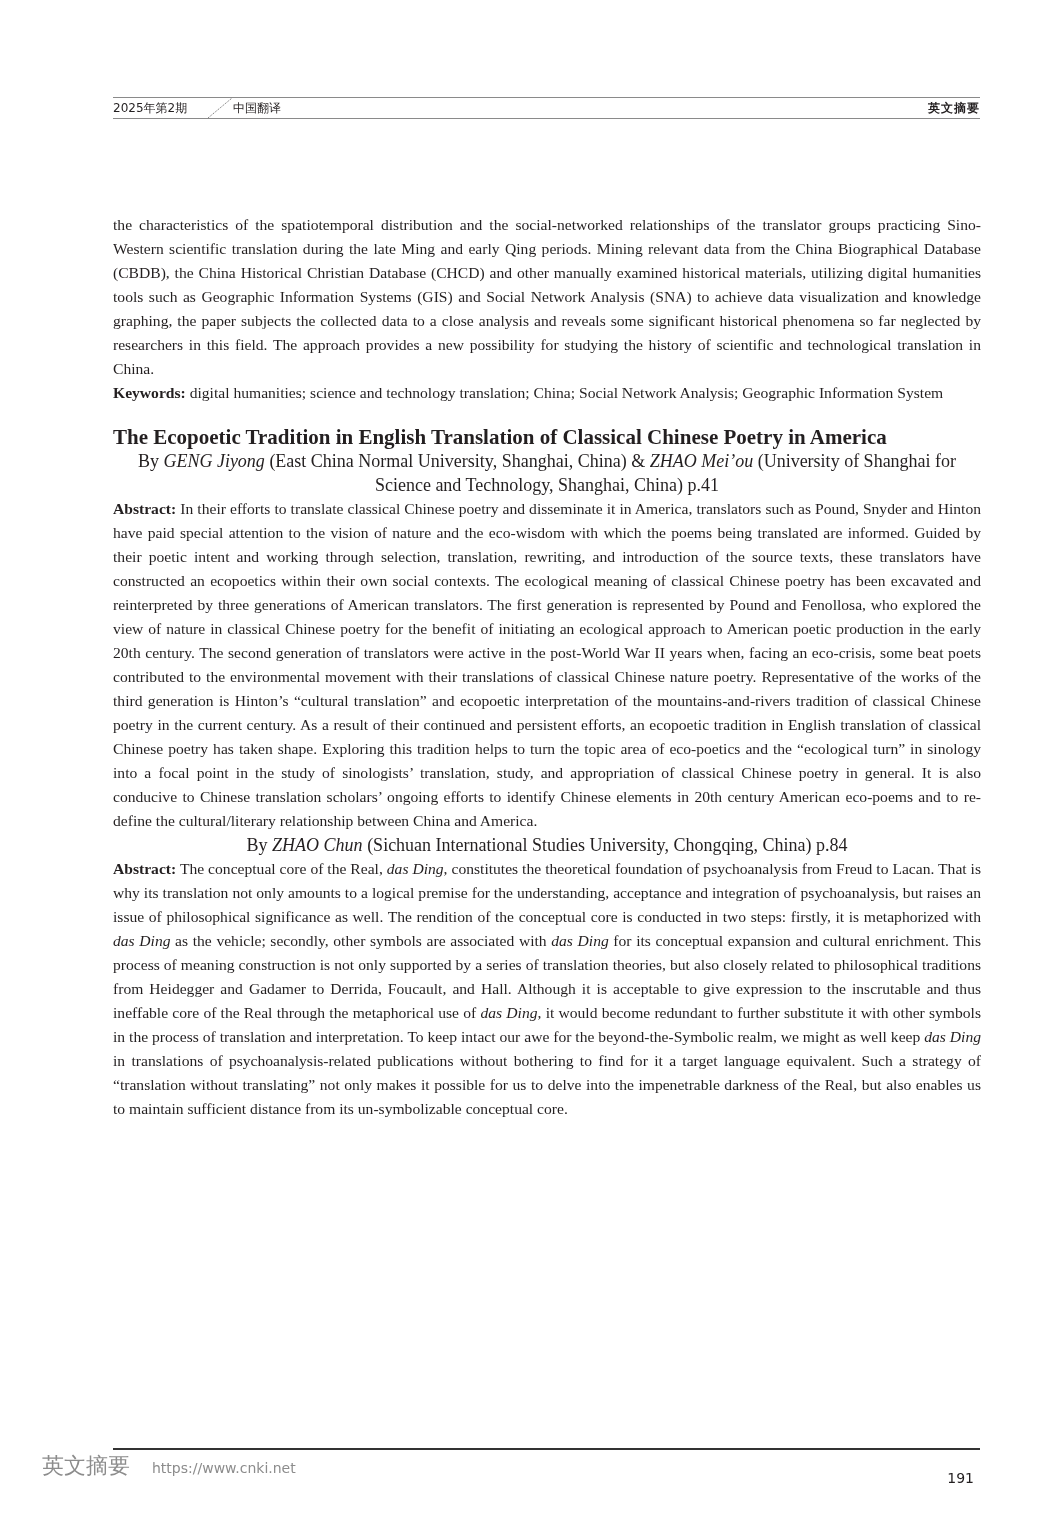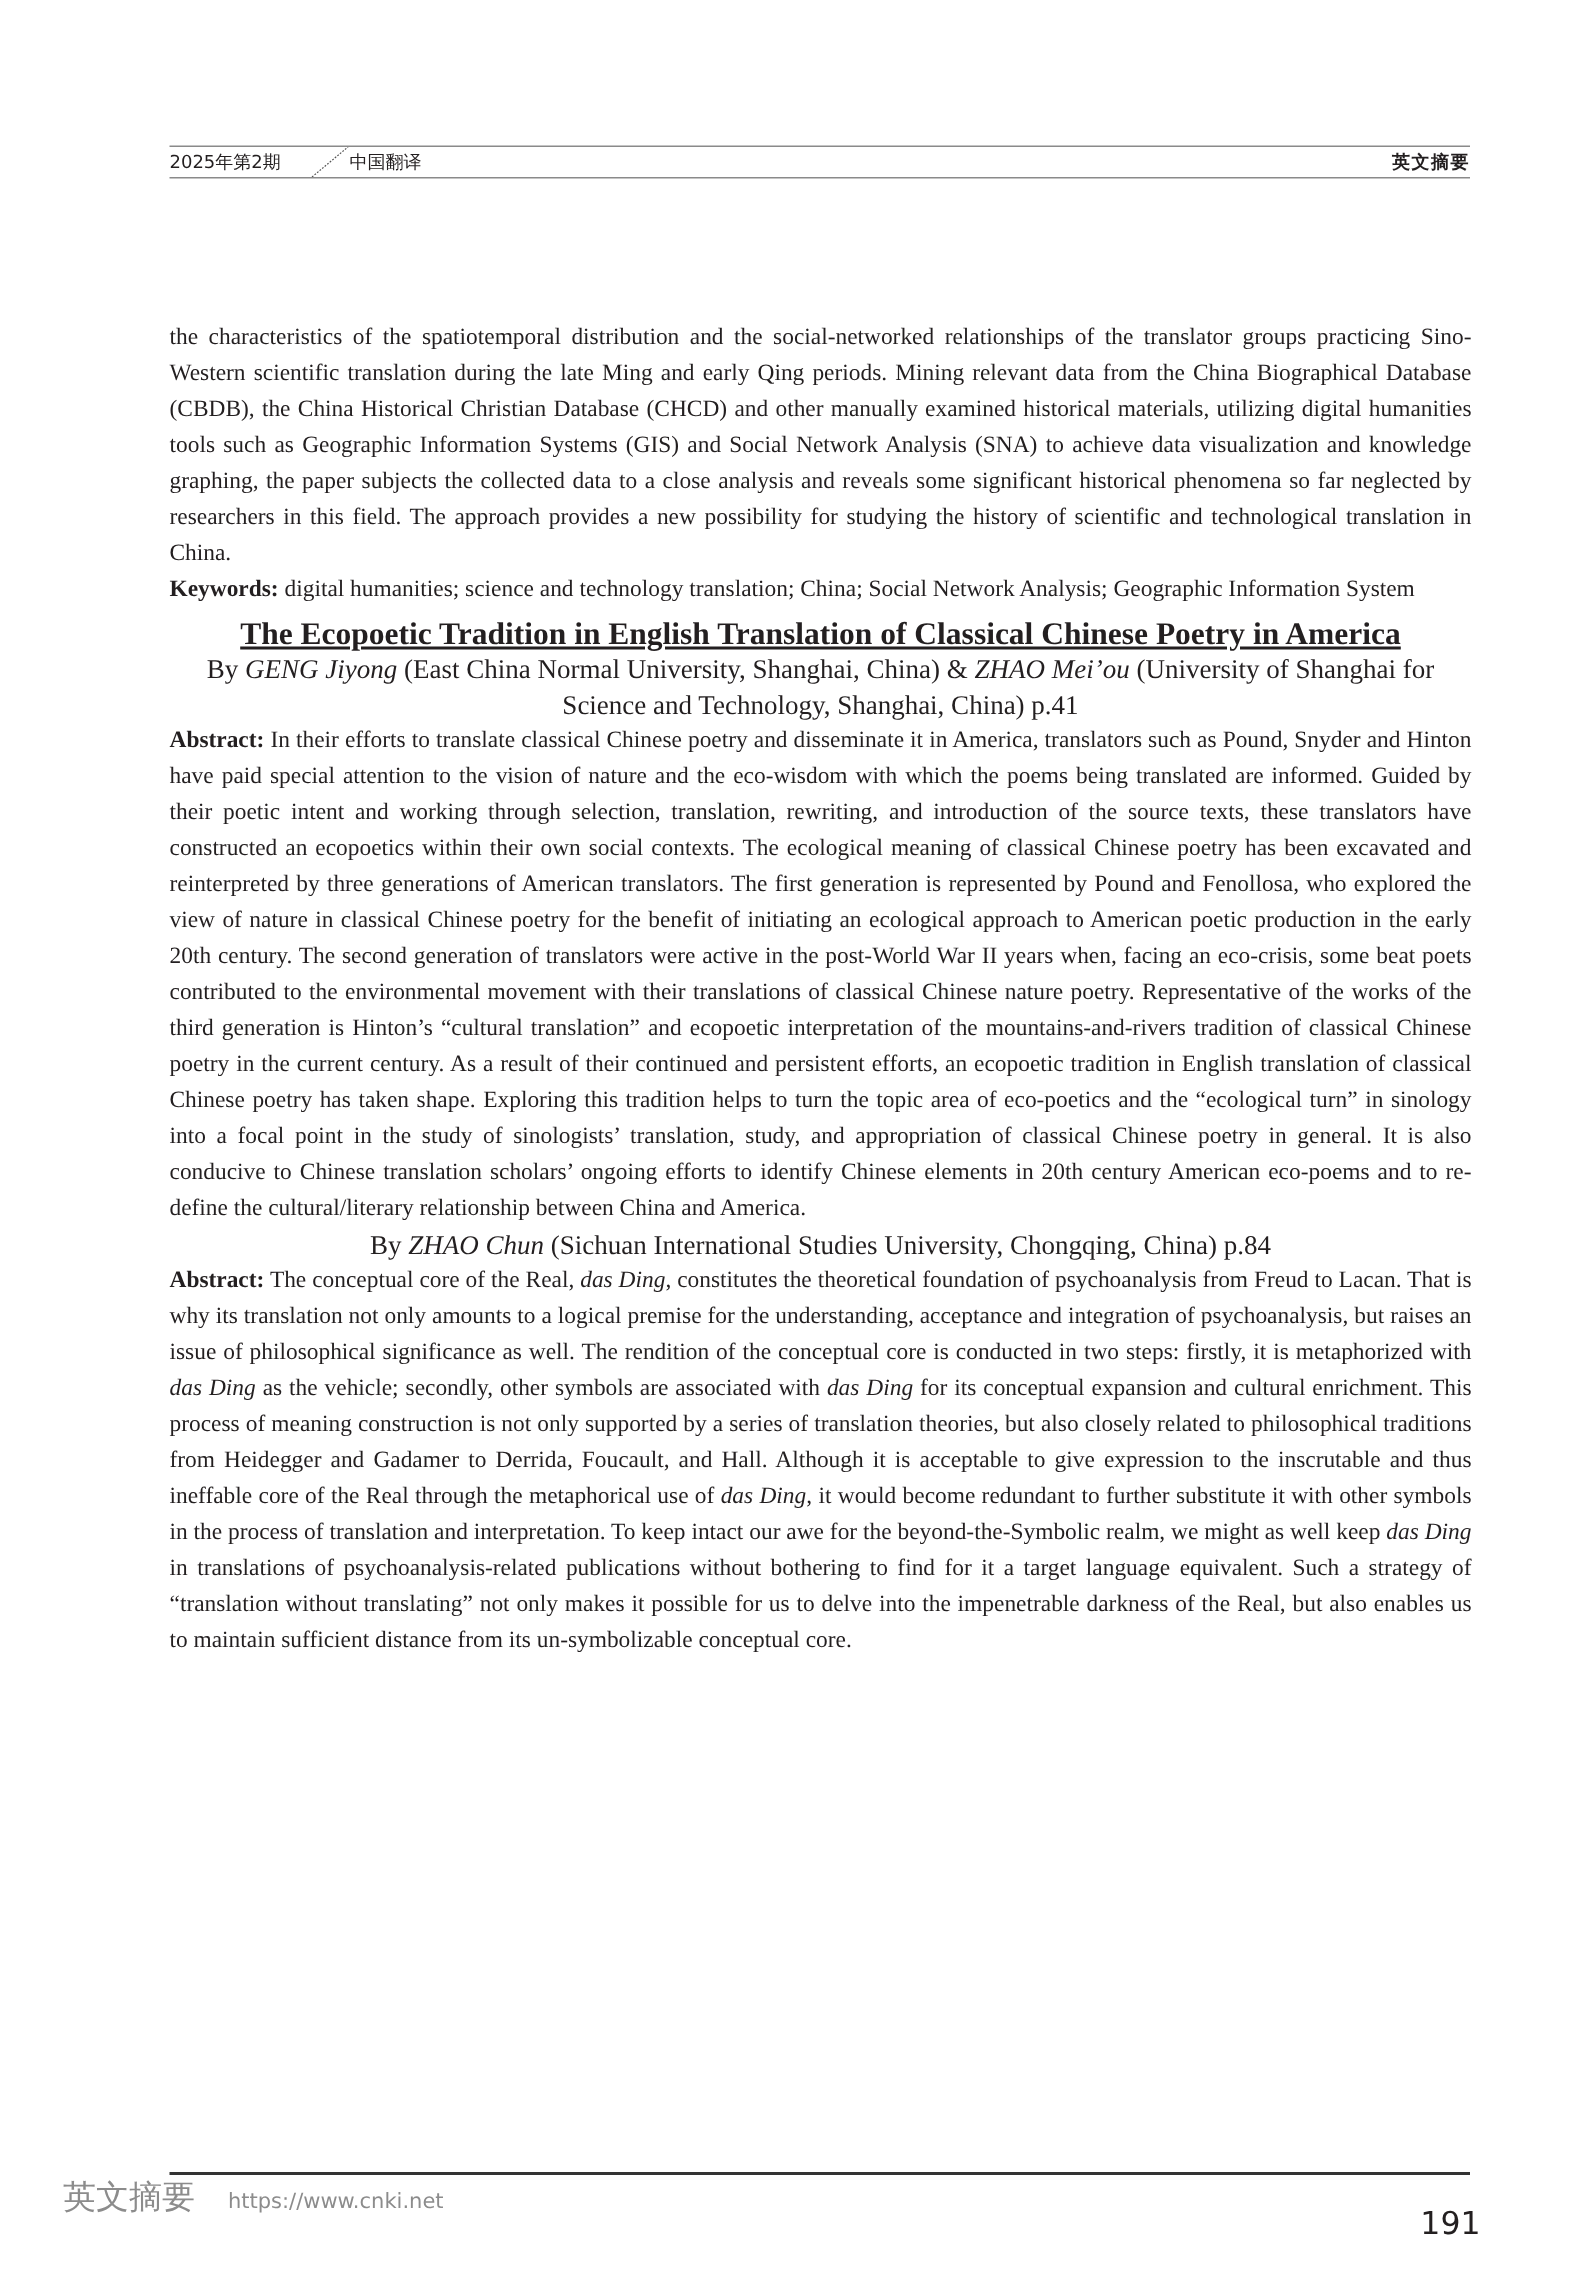--- a/index.html
+++ b/index.html
@@ -18,30 +18,30 @@
     position: absolute; left: 113px; top: 213px; width: 868px;
     font-family: "Liberation Serif", serif; font-size: 15.6px; line-height: 24px;
     text-align: justify; color: #231f20;
   }
   .content p { margin: 0; }
   .kw-label, .abs-label { font-weight: bold; }
   .article-title {
     font-family: "Liberation Serif", serif; font-weight: bold; font-size: 21px;
     line-height: 24px; text-align: center; margin: 0;
   }
-  .art1 .article-title { text-align: center; margin-top: 5px; text-decoration: underline; }
+  .art1 .article-title { text-align: left; margin-top: 20px; }
   .art2 .article-title { margin-top: 22px; }
   .byline { text-align: center; font-size: 18px; line-height: 24px; margin: 1px 0 4px 0; }
   .byline i { font-style: italic; }
   i { font-style: italic; }
 
   .footer-rule { position: absolute; left: 113px; top: 1448px; width: 867px; height: 0; border-top: 2px solid #333; }
   .cnki { position: absolute; left: 42px; top: 1451px; font-family: "DejaVu Sans", sans-serif; font-size: 22px; color: #8c8c8c; line-height: 30px; }
   .cnki .url { margin-left: 22px; font-size: 14px; }
-  .page-num { position: absolute; right: 61px; top: 1470px; font-family: "DejaVu Sans", sans-serif; font-size: 21px; color: #231f20; }
+  .page-num { position: absolute; right: 74px; top: 1470px; font-family: "DejaVu Sans", sans-serif; font-size: 14px; color: #231f20; }
 </style>
 </head>
 <body>
 
 <div class="header">
   <span class="issue">2025年第2期</span>
   <svg class="slash" viewBox="0 0 28 20">
     <line x1="2" y1="20" x2="26" y2="0" stroke="#555" stroke-width="0.8" stroke-dasharray="1.2,1"></line>
   </svg>
   <span class="journal">中国翻译</span>

